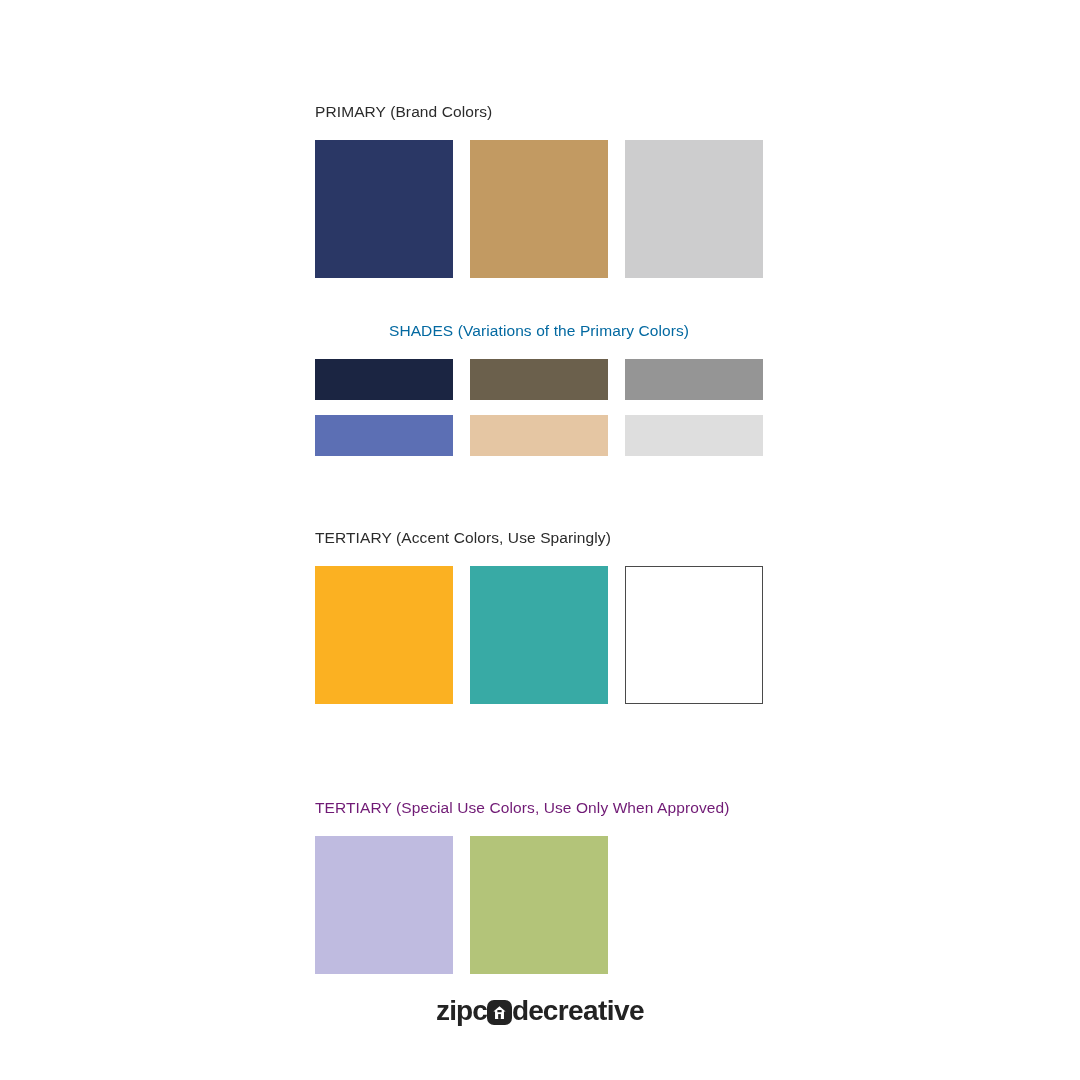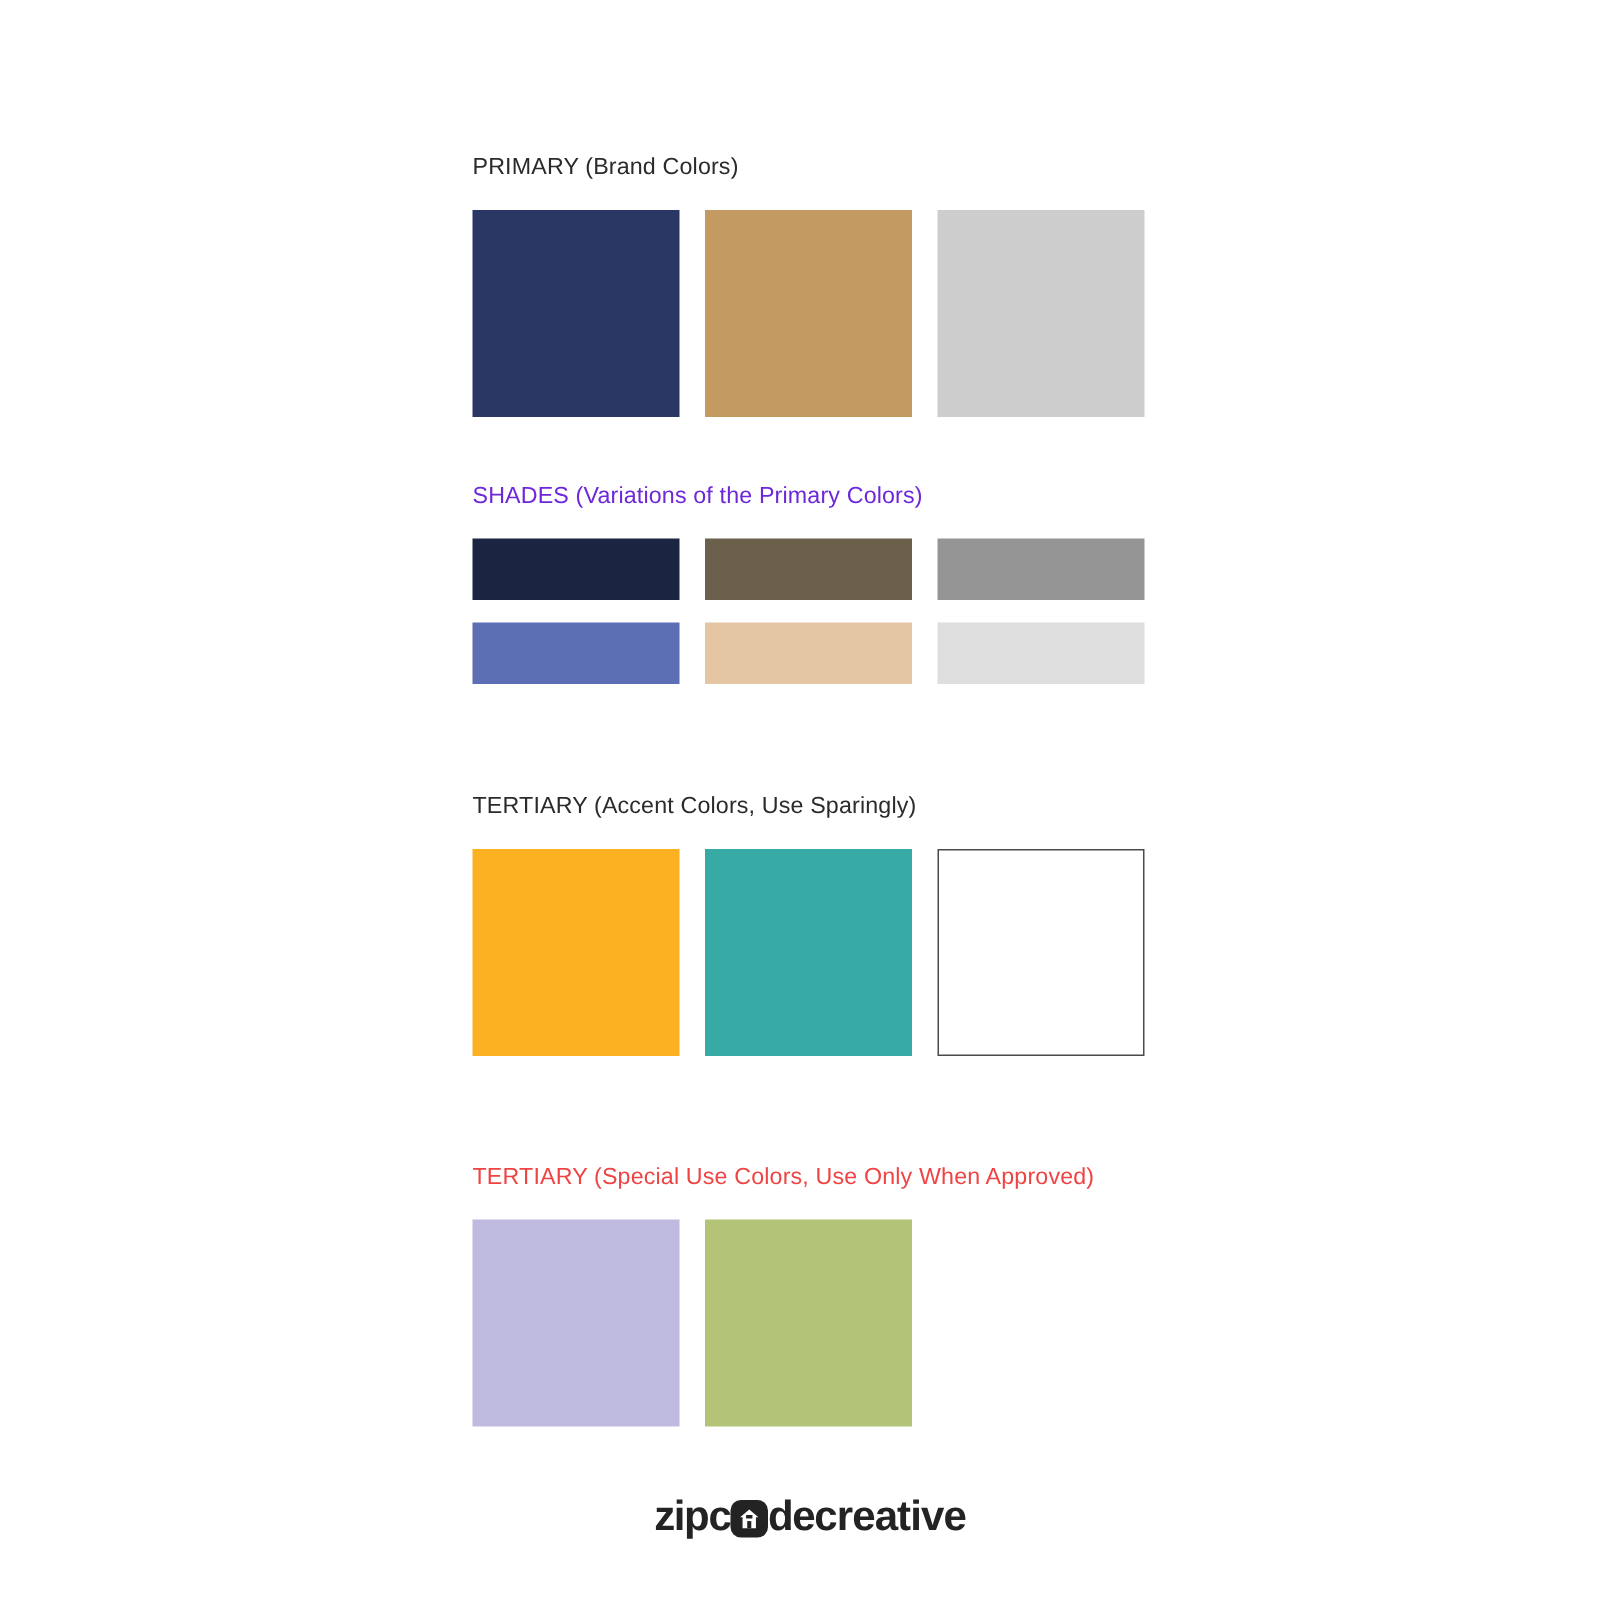--- a/index.html
+++ b/index.html
@@ -132,21 +132,21 @@
   <div class="section" id="section-primary">
     <div class="section-label" style="color: rgb(43, 43, 43);">PRIMARY (Brand Colors)</div>
     <div class="swatch-row">
       <div class="swatch" title="#2A3765" style="background-color: rgb(42, 55, 101);"></div>
       <div class="swatch" title="#C29A62" style="background-color: rgb(194, 154, 98);"></div>
       <div class="swatch" title="#CDCDCE" style="background-color: rgb(205, 205, 206);"></div>
     </div>
   </div>
 
   <div class="section" id="section-shades">
-    <div class="section-label" style="color: #6d28d9;">SHADES (Variations of the Primary Colors)</div>
+    <div class="section-label" style="color: #0369a1; text-align: center;">SHADES (Variations of the Primary Colors)</div>
     <div class="shades-rows">
       <div class="swatch-row">
         <div class="shade-bar" title="#1B2542" style="background-color: rgb(27, 37, 66);"></div>
         <div class="shade-bar" title="#6B604C" style="background-color: rgb(107, 96, 76);"></div>
         <div class="shade-bar" title="#959595" style="background-color: rgb(149, 149, 149);"></div>
       </div>
       <div class="swatch-row">
         <div class="shade-bar" title="#5C6FB4" style="background-color: rgb(92, 111, 180);"></div>
         <div class="shade-bar" title="#E5C6A3" style="background-color: rgb(229, 198, 163);"></div>
         <div class="shade-bar" title="#DEDEDE" style="background-color: rgb(222, 222, 222);"></div>
@@ -157,21 +157,21 @@
   <div class="section" id="section-secondary">
     <div class="section-label" style="color: rgb(43, 43, 43);">TERTIARY (Accent Colors, Use Sparingly)</div>
     <div class="swatch-row">
       <div class="swatch" title="#FBB122" style="background-color: rgb(251, 177, 34);"></div>
       <div class="swatch" title="#38AAA5" style="background-color: rgb(56, 170, 165);"></div>
       <div class="swatch outlined" title="#FFFFFF" style="background-color: rgb(255, 255, 255);"></div>
     </div>
   </div>
 
   <div class="section" id="section-tertiary">
-    <div class="section-label" style="color: #ef4444;">TERTIARY (Special Use Colors, Use Only When Approved)</div>
+    <div class="section-label" style="color: #701a75; margin-top: 23px;">TERTIARY (Special Use Colors, Use Only When Approved)</div>
     <div class="swatch-row">
       <div class="swatch" title="#BFBBE0" style="background-color: rgb(191, 187, 224);"></div>
       <div class="swatch" title="#B3C479" style="background-color: rgb(179, 196, 121);"></div>
     </div>
   </div>
 
   <div id="brand-logo">
     <div class="logo-wordmark" style="color: rgb(35, 35, 35);">
       <span class="logo-strong">zipc</span>
       <span class="logo-house">

